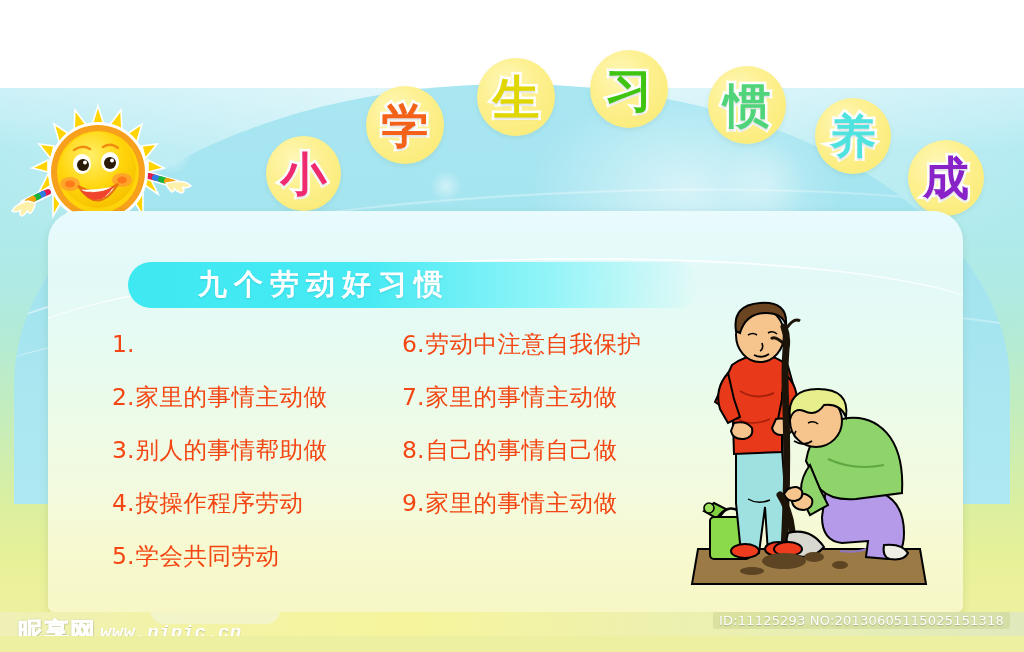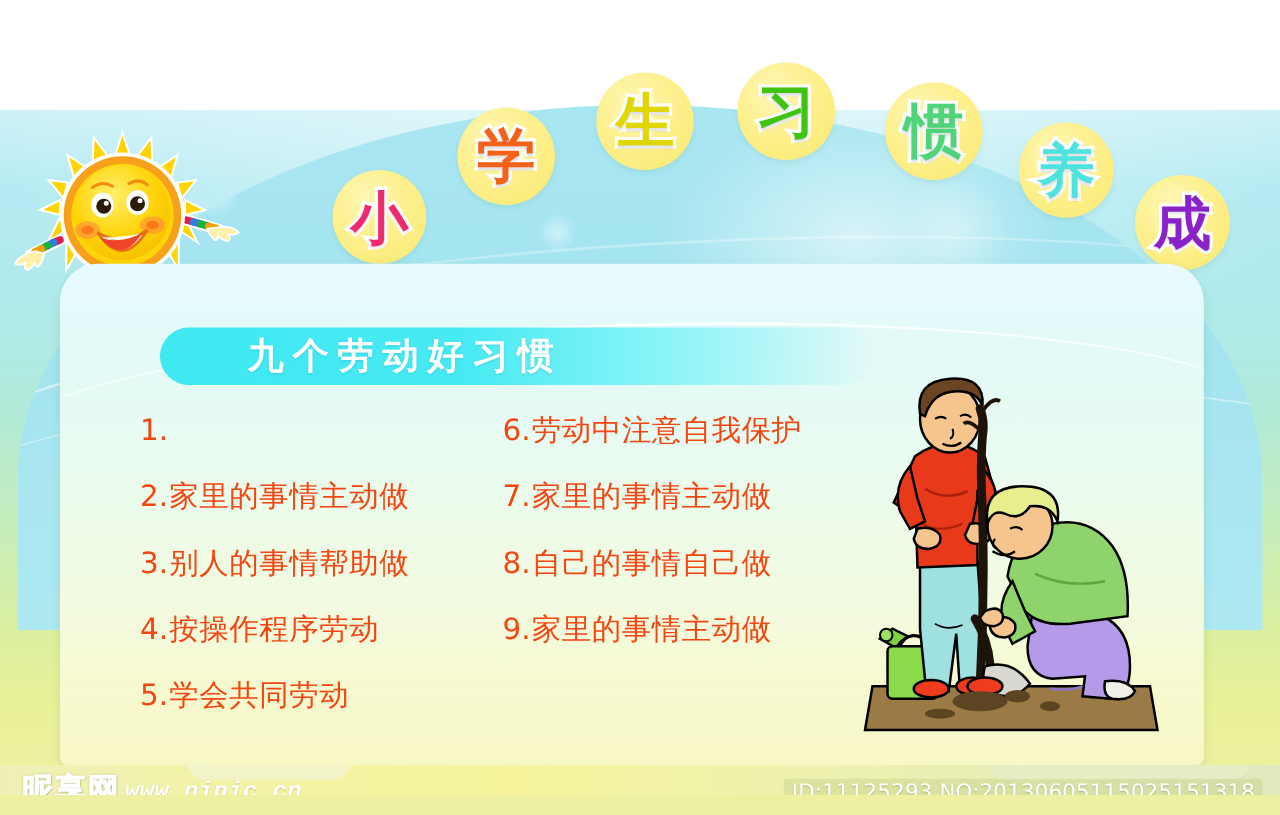--- a/index.html
+++ b/index.html
@@ -139,22 +139,22 @@
     text-shadow:0 0 2px rgba(140,150,90,.9), 1px 1px 0 rgba(160,165,95,.55);
     -webkit-text-stroke:1px rgba(255,255,255,.9);
   }
   .wm-url{
     position:absolute;left:100px;top:10px;
     font-size:19px;font-style:italic;font-weight:700;color:#ffffff;
     letter-spacing:.4px;text-shadow:0 1px 1px rgba(150,155,95,.55);
     font-family:Liberation Mono, monospace;
   }
   .wm-id{
-    position:absolute;right:14px;top:11px;
-    font-size:17px;color:#ffffff;letter-spacing:.2px;
+    position:absolute;right:14px;top:0;
+    font-size:13px;color:#ffffff;letter-spacing:.2px;
     text-shadow:0 1px 1px rgba(140,150,95,.6);
     background:rgba(190,200,130,.35);padding:1px 6px;border-radius:2px;
   }
   .footer-tab{
     position:absolute;left:150px;top:-14px;width:130px;height:26px;
     background:#f2f4cf;border-radius:0 0 14px 14px;opacity:.85;
   }
   .footer-tab.r{left:790px;width:210px;background:#e8edc5;}
 </style>
 </head>

